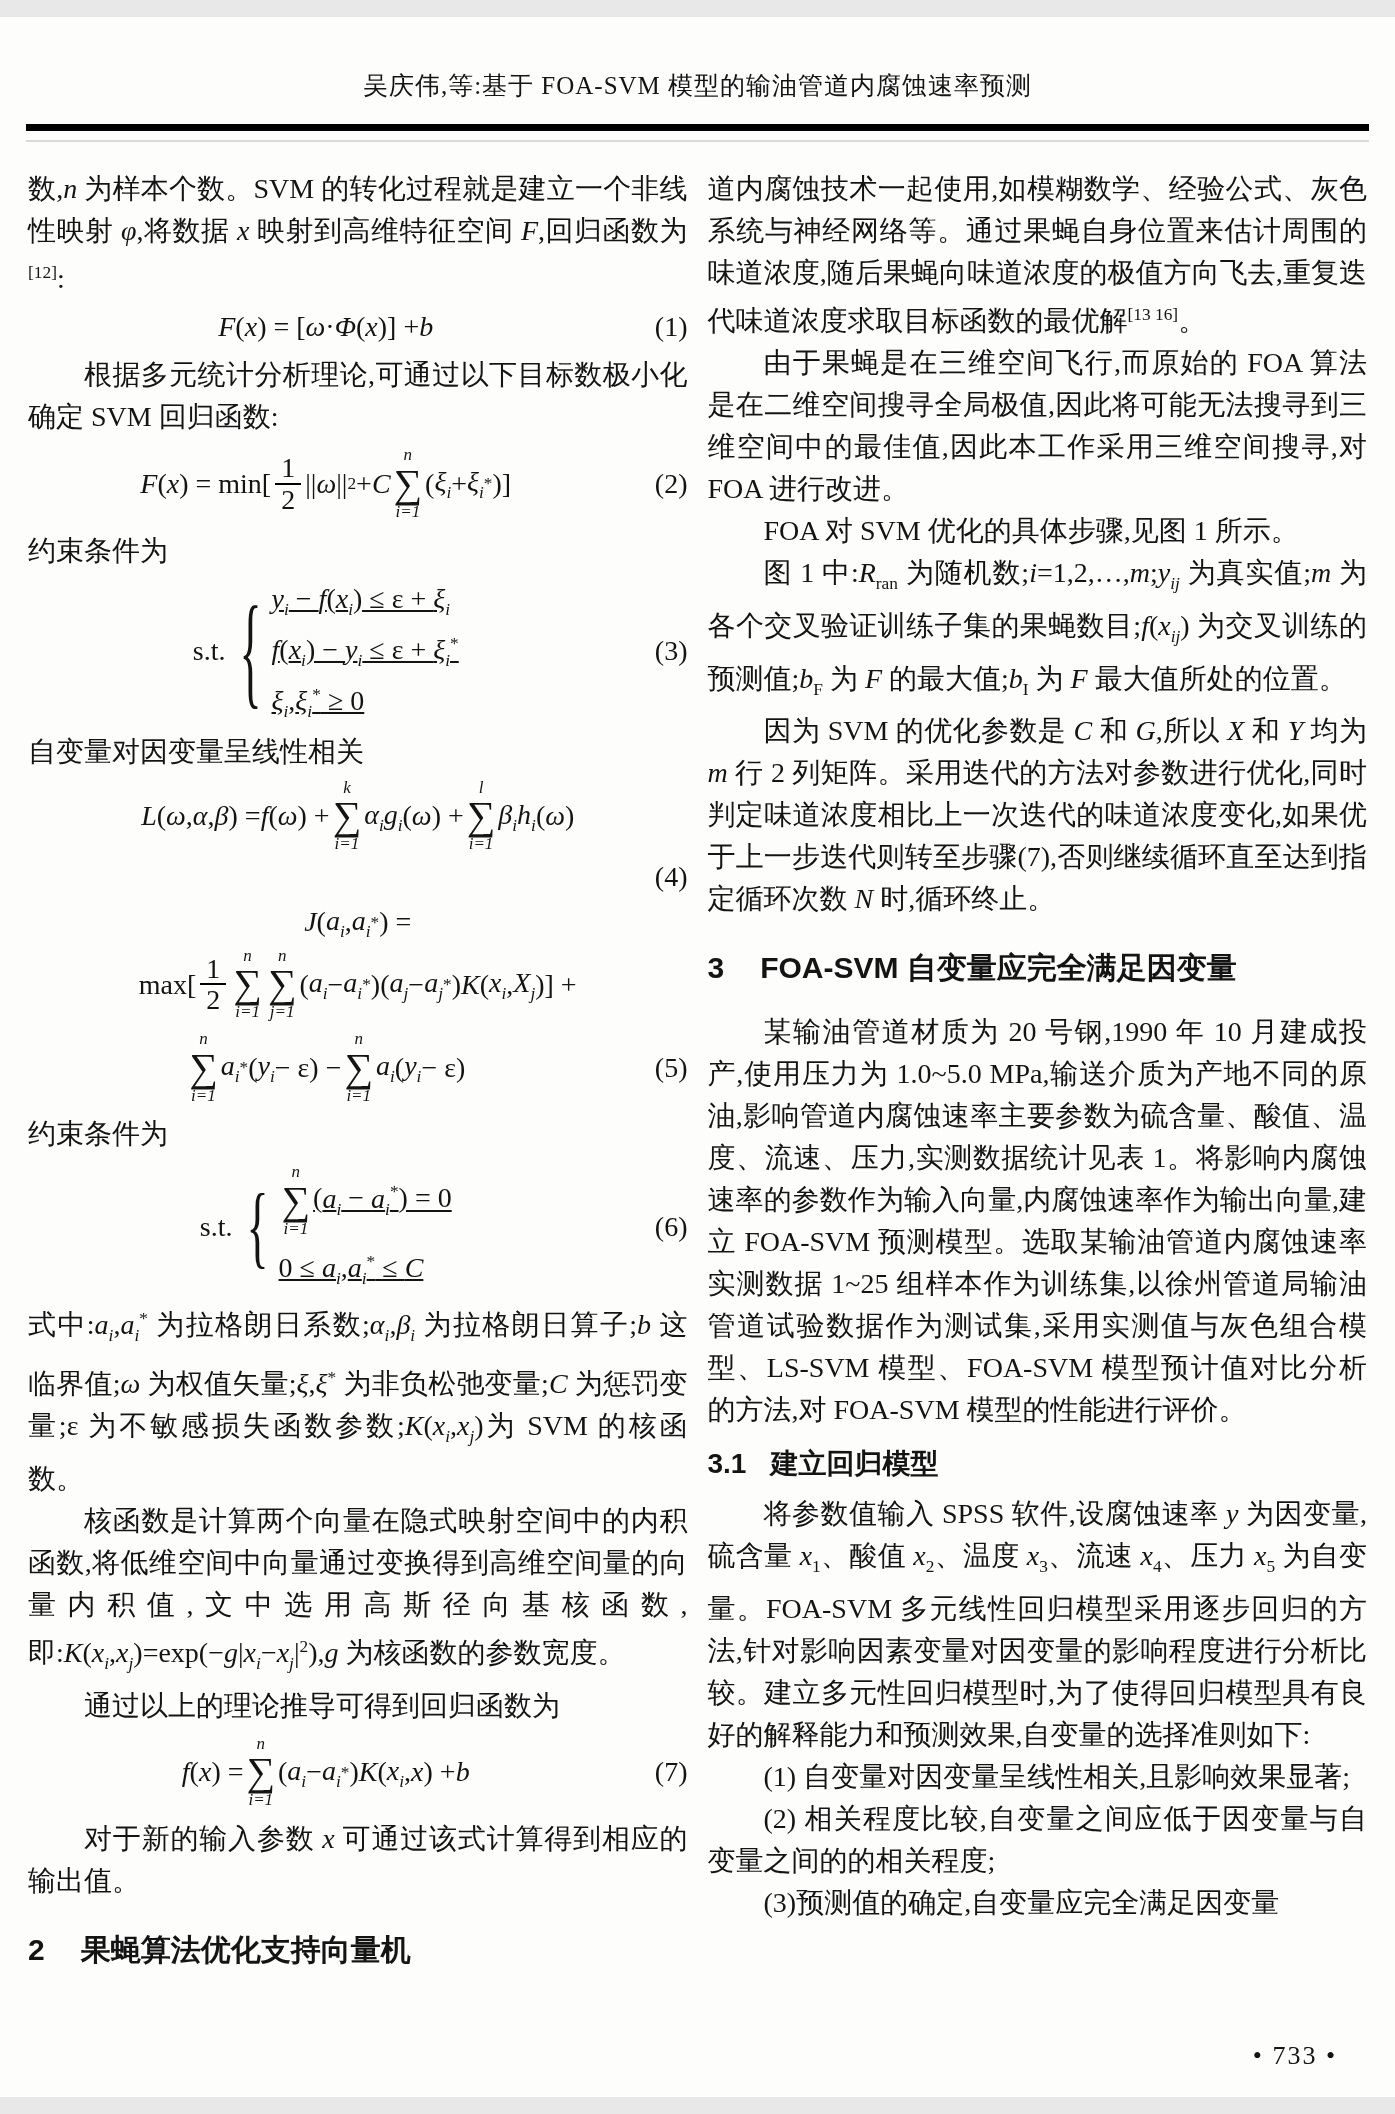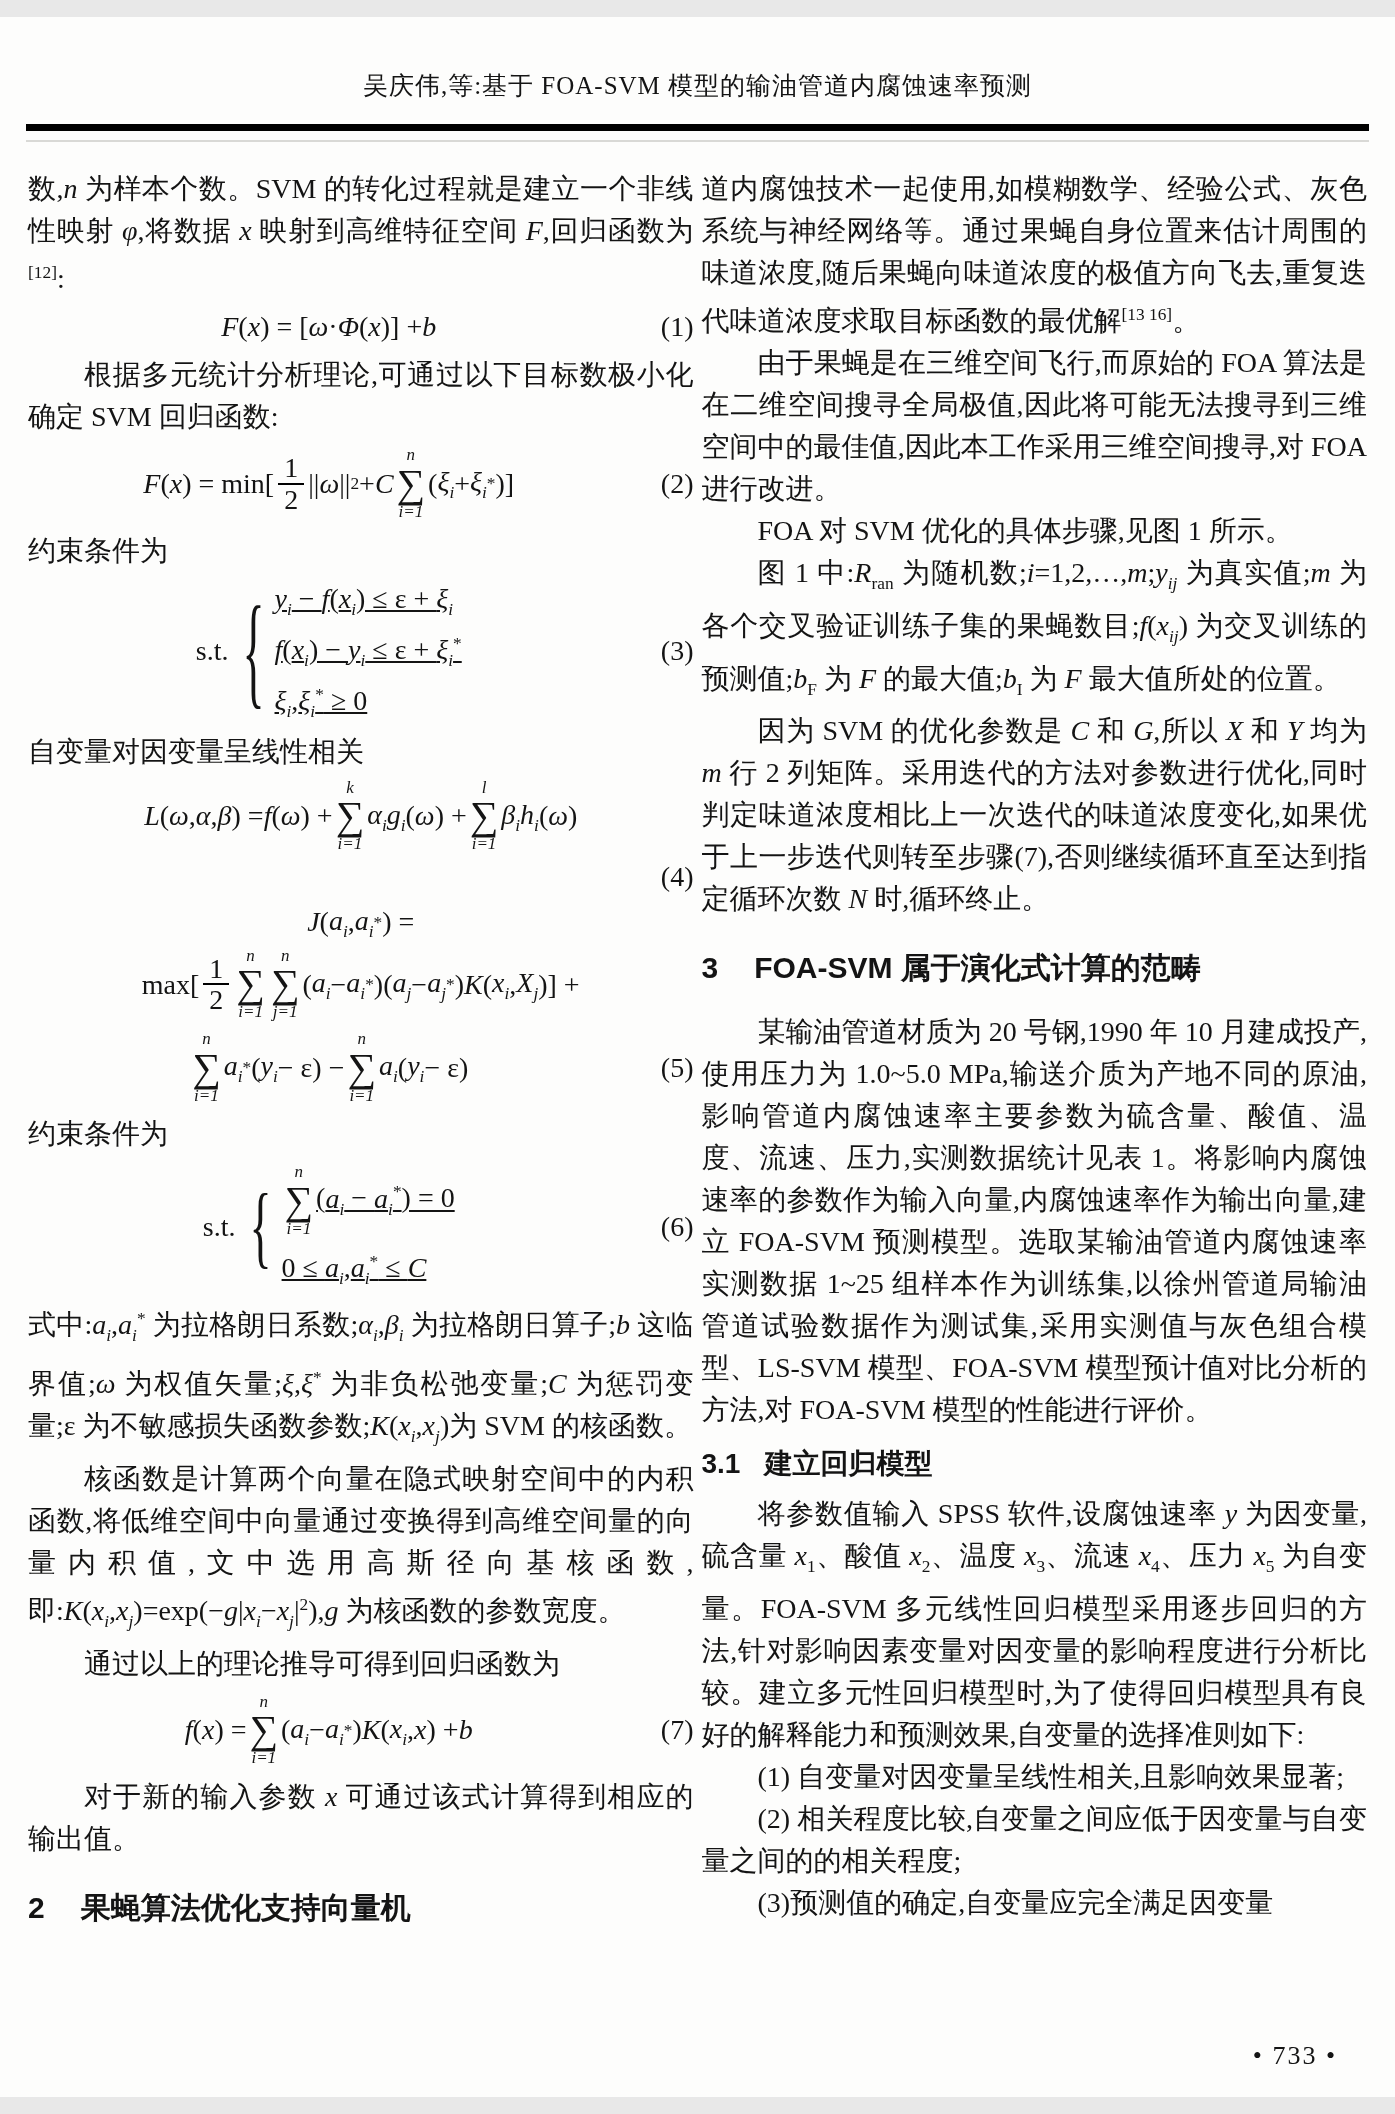--- a/index.html
+++ b/index.html
@@ -13,21 +13,21 @@
     overflow:hidden;
   }
   .running-head{
     margin-top:52px;
     text-align:center;
     font-size:25px;
     letter-spacing:1px;
   }
   .rule-thick{height:7px;background:#000;margin:22px 26px 0 26px;}
   .rule-thin{height:2px;background:#d9d9d6;margin:9px 26px 0 26px;}
-  .columns{display:flex;gap:8px;padding:26px 28px 0 28px;}
+  .columns{display:flex;gap:20px;padding:26px 28px 0 28px;}
   .col{flex:1;min-width:0;}
   p{margin:0;font-size:28px;line-height:42px;text-align:justify;text-justify:inter-ideograph;}
   .ind{text-indent:2em;}
   i{font-family:"Liberation Serif","DejaVu Serif",serif;}
   sup{font-size:62%;}
   sub{font-size:62%;}
   
   .eq{display:flex;align-items:center;margin:8px 0;font-size:28px;line-height:1.35;}
   .eq .body{flex:1;display:flex;justify-content:center;align-items:center;flex-wrap:nowrap;}
   .eq .num{min-width:64px;text-align:right;}
@@ -190,21 +190,21 @@
 
     <div class="col">
       <p>道内腐蚀技术一起使用,如模糊数学、经验公式、灰色系统与神经网络等。通过果蝇自身位置来估计周围的味道浓度,随后果蝇向味道浓度的极值方向飞去,重复迭代味道浓度求取目标函数的最优解<sup>[13 16]</sup>。</p>
       <p class="ind">由于果蝇是在三维空间飞行,而原始的 FOA 算法是在二维空间搜寻全局极值,因此将可能无法搜寻到三维空间中的最佳值,因此本工作采用三维空间搜寻,对 FOA 进行改进。</p>
       <p class="ind">FOA 对 SVM 优化的具体步骤,见图 1 所示。</p>
       <p class="ind">图 1 中:<i>R</i><sub>ran</sub> 为随机数;<i>i</i>=1,2,…,<i>m</i>;<i>y<sub>ij</sub></i> 为真实值;<i>m</i> 为各个交叉验证训练子集的果蝇数目;<i>f</i>(<i>x<sub>ij</sub></i>) 为交叉训练的预测值;<i>b</i><sub>F</sub> 为 <i>F</i> 的最大值;<i>b</i><sub>I</sub> 为 <i>F</i> 最大值所处的位置。</p>
       <p class="ind">因为 SVM 的优化参数是 <i>C</i> 和 <i>G</i>,所以 <i>X</i> 和 <i>Y</i> 均为 <i>m</i> 行 2 列矩阵。采用迭代的方法对参数进行优化,同时判定味道浓度相比上一次迭代的味道浓度变化,如果优于上一步迭代则转至步骤(7),否则继续循环直至达到指定循环次数 <i>N</i> 时,循环终止。</p>
 
       <div class="h2">
         <span class="hn">3</span>
-        <span>FOA-SVM 属于演化式计算的范畴</span>
+        <span>FOA-SVM 自变量应完全满足因变量</span>
       </div>
 
       <p class="ind">某输油管道材质为 20 号钢,1990 年 10 月建成投产,使用压力为 1.0~5.0 MPa,输送介质为产地不同的原油,影响管道内腐蚀速率主要参数为硫含量、酸值、温度、流速、压力,实测数据统计见表 1。将影响内腐蚀速率的参数作为输入向量,内腐蚀速率作为输出向量,建立 FOA-SVM 预测模型。选取某输油管道内腐蚀速率实测数据 1~25 组样本作为训练集,以徐州管道局输油管道试验数据作为测试集,采用实测值与灰色组合模型、LS-SVM 模型、FOA-SVM 模型预计值对比分析的方法,对 FOA-SVM 模型的性能进行评价。</p>
 
       <div class="h3">
         <span class="hn">3.1</span>
         <span>建立回归模型</span>
       </div>
 
       <p class="ind">将参数值输入 SPSS 软件,设腐蚀速率 <i>y</i> 为因变量,硫含量 <i>x</i><sub>1</sub>、酸值 <i>x</i><sub>2</sub>、温度 <i>x</i><sub>3</sub>、流速 <i>x</i><sub>4</sub>、压力 <i>x</i><sub>5</sub> 为自变量。FOA-SVM 多元线性回归模型采用逐步回归的方法,针对影响因素变量对因变量的影响程度进行分析比较。建立多元性回归模型时,为了使得回归模型具有良好的解释能力和预测效果,自变量的选择准则如下:</p>

